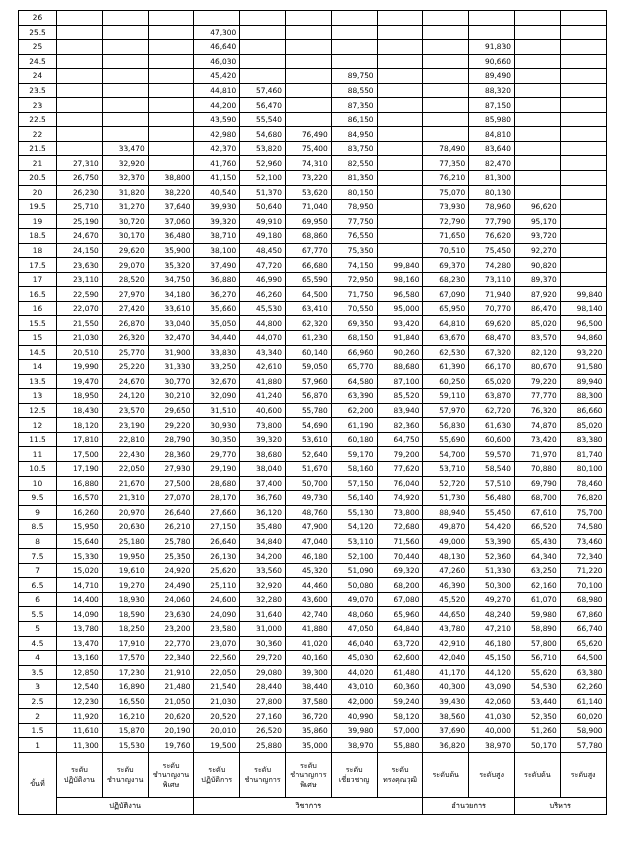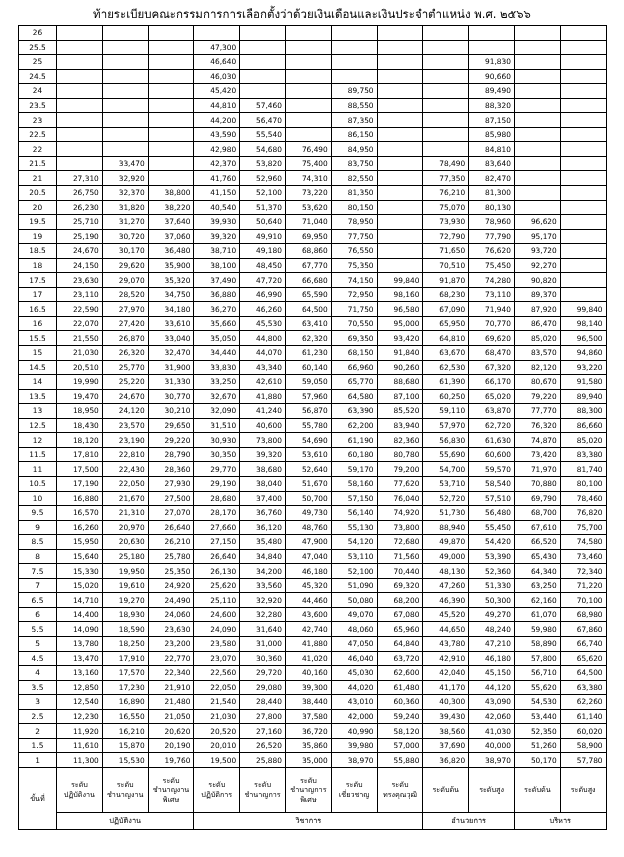--- a/index.html
+++ b/index.html
@@ -88,21 +88,20 @@
   .hdr-step {
     font-size: 7.4px;
   }
 </style>
 </head>
 <body>
 
 <div class="page">
 
   <div class="titles">
-    <div class="title-line2">ท้ายระเบียบคณะกรรมการการเลือกตั้งว่าด้วยเงินเดือนและเงินประจำตำแหน่ง พ.ศ. ๒๕๖๖</div>
   </div>
 
   <div class="table-wrap">
     <table class="salary">
       <colgroup>
         <col class="c-step">
         <col class="c-data">
           <col class="c-data">
           <col class="c-data">
         <col class="c-data">
@@ -374,21 +373,21 @@
           <tr>
             <td class="step">17.5</td>
             <td>23,630</td>
             <td>29,070</td>
             <td>35,320</td>
             <td>37,490</td>
             <td>47,720</td>
             <td>66,680</td>
             <td>74,150</td>
             <td>99,840</td>
-            <td>91,870</td>
+            <td>69,370</td>
             <td>74,280</td>
             <td>90,820</td>
             <td class="empty"></td>
           </tr>
           <tr>
             <td class="step">17</td>
             <td>23,110</td>
             <td>28,520</td>
             <td>34,750</td>
             <td>36,880</td>
@@ -553,21 +552,21 @@
           </tr>
           <tr>
             <td class="step">11.5</td>
             <td>17,810</td>
             <td>22,810</td>
             <td>28,790</td>
             <td>30,350</td>
             <td>39,320</td>
             <td>53,610</td>
             <td>60,180</td>
-            <td>80,780</td>
+            <td>64,750</td>
             <td>55,690</td>
             <td>60,600</td>
             <td>73,420</td>
             <td>83,380</td>
           </tr>
           <tr>
             <td class="step">11</td>
             <td>17,500</td>
             <td>22,430</td>
             <td>28,360</td>

